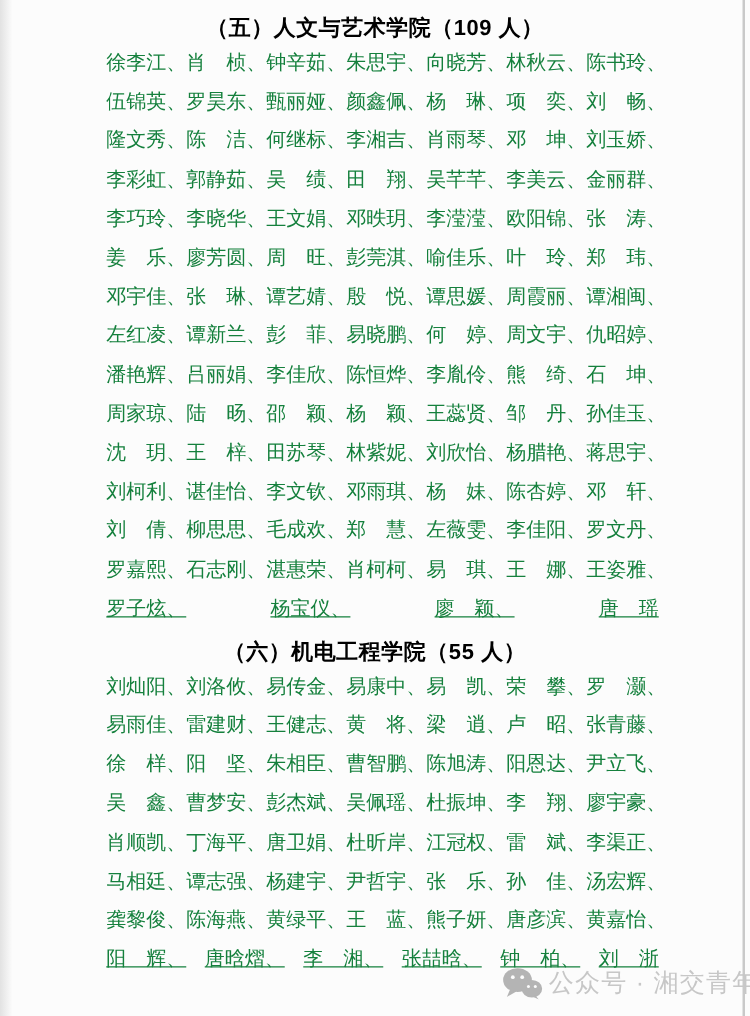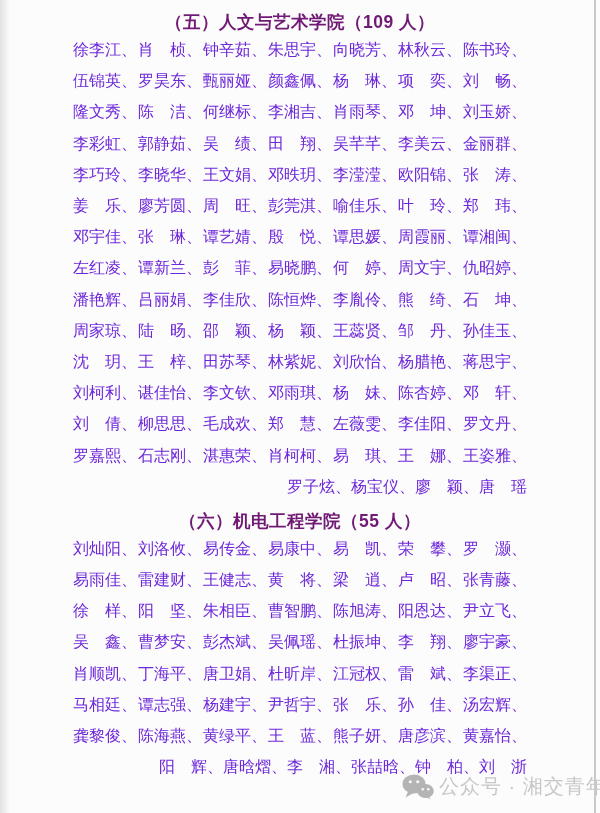--- a/index.html
+++ b/index.html
@@ -23,36 +23,37 @@
   }
   .edge-right {
     position:absolute; right:4px; top:0; bottom:0; width:2px;
     background:#c9c9c9; pointer-events:none;
   }
   .heading {
     text-align:center;
     font-weight:700;
     font-size:17.5px;
     line-height:25px;
-    color:#701a75;
+    color:#000000;
     letter-spacing:0.5px;
     white-space:pre;
   }
   .heading.second { margin-top:6px; }
   .rows { }
   .name-row {
     display:flex;
     justify-content:space-between;
     align-items:center;
     height:31.2px;
     font-size:16px;
     white-space:pre;
-    color:#6d28d9;
+    color:#15803d;
+    margin-left:12px;
   }
-  .name-row.last { justify-content:flex-end; }
+  .name-row.last { justify-content:space-between;text-decoration:underline; }
   .name-unit { display:inline-block; }
   .watermark {
     position:absolute;
     left:402px; top:773px;
     display:flex; align-items:center; gap:5px;
     pointer-events:none;
   }
   .wm-icon { display:inline-flex; opacity:0.85; }
   .wm-text {
     font-size:20px;

